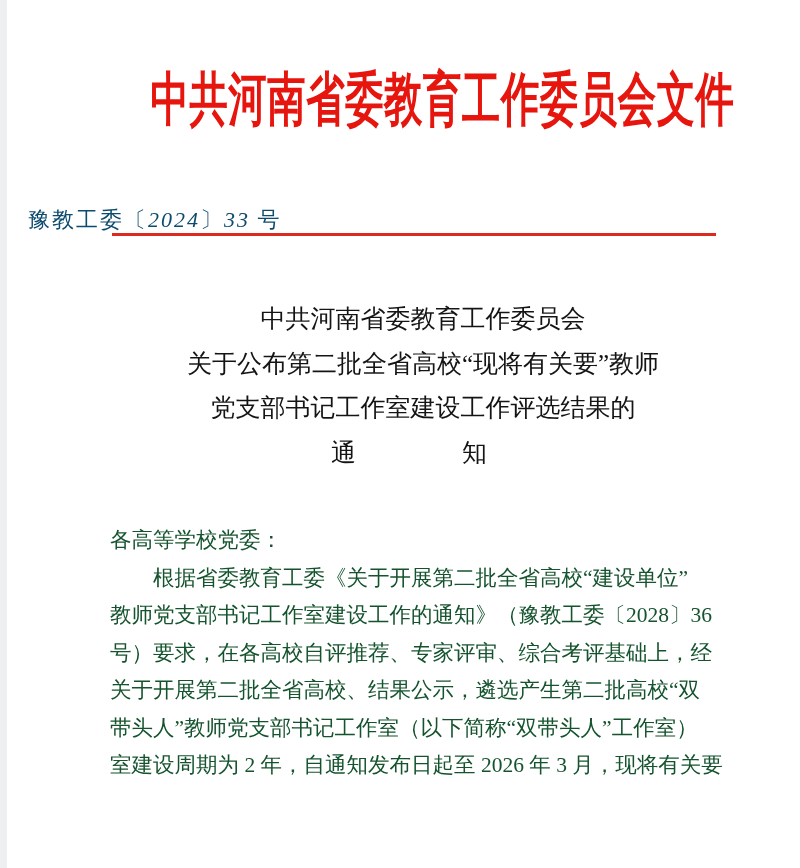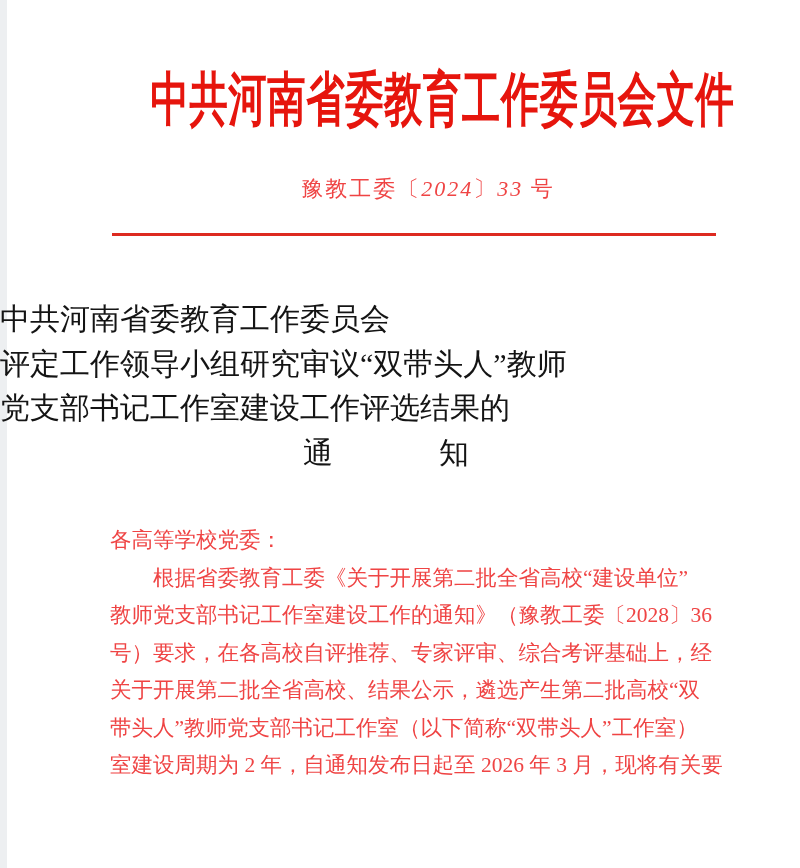--- a/index.html
+++ b/index.html
@@ -33,64 +33,65 @@
     display: inline-block;
     font-size: 58px;
     font-weight: bold;
     color: var(--letterhead-red, #e6150d);
     transform: scaleX(0.66);
     letter-spacing: 1px;
   }
   
   .doc-number {
     position: absolute;
-    top: 175px; left: 0; right: 0;
-    text-align: center;
+    top: 206px; left: 0; right: 0;
+    text-align: left;
     font-size: 22px;
     line-height: 28px;
-    color: #ef4444;
+    color: #0c4a6e;
   }
   .doc-number .inner {
     display: inline-block;
     transform: translateX(28px);
     letter-spacing: 2px;
     font-style: oblique 6deg;
   }
   
   .red-rule {
     position: absolute;
     left: 112px; top: 233px;
     width: 604px; height: 2.5px;
     background: var(--rule-red, #dd2a20);
   }
   
   .notice-title {
     position: absolute;
     top: 297px; left: 0; right: 0;
-    text-align: left;
-    font-size: 30px;
+    text-align: center;
+    font-size: 25px;
     line-height: 44.5px;
     color: #141414;
     white-space: nowrap;
+    padding-left: 46px;
   }
   .notice-title .t-line { height: 44.5px; }
   .notice-line4 {
     display: flex;
     justify-content: center;
     gap: 106px;
     transform: translateX(-14px);
   }
   
   .body-block {
     position: absolute;
     top: 522px; left: 110px;
     width: 640px;
     font-size: 21.5px;
     line-height: 37.5px;
-    color: #ef4444;
+    color: #14532d;
   }
   .b-line { white-space: nowrap; height: 37.5px; }
   .b-indent { text-indent: 2em; }
 </style>
 </head>
 <body>
 
 <div class="page" style="--letterhead-red: #e6150d; --rule-red: #dd2a20;">
   <div class="edge-strip"></div>
 
@@ -99,21 +100,21 @@
   </div>
 
   <div class="doc-number">
     <span class="inner">豫教工委〔2024〕33 号</span>
   </div>
 
   <div class="red-rule"></div>
 
   <div class="notice-title">
     <div class="t-line">中共河南省委教育工作委员会</div>
-    <div class="t-line">评定工作领导小组研究审议“双带头人”教师</div>
+    <div class="t-line">关于公布第二批全省高校“现将有关要”教师</div>
     <div class="t-line">党支部书记工作室建设工作评选结果的</div>
     <div class="t-line notice-line4">
       <span>通</span>
       <span>知</span>
     </div>
   </div>
 
   <div class="body-block">
     <div class="b-line">各高等学校党委：</div>
     <div class="b-line b-indent">根据省委教育工委《关于开展第二批全省高校“建设单位”</div>

